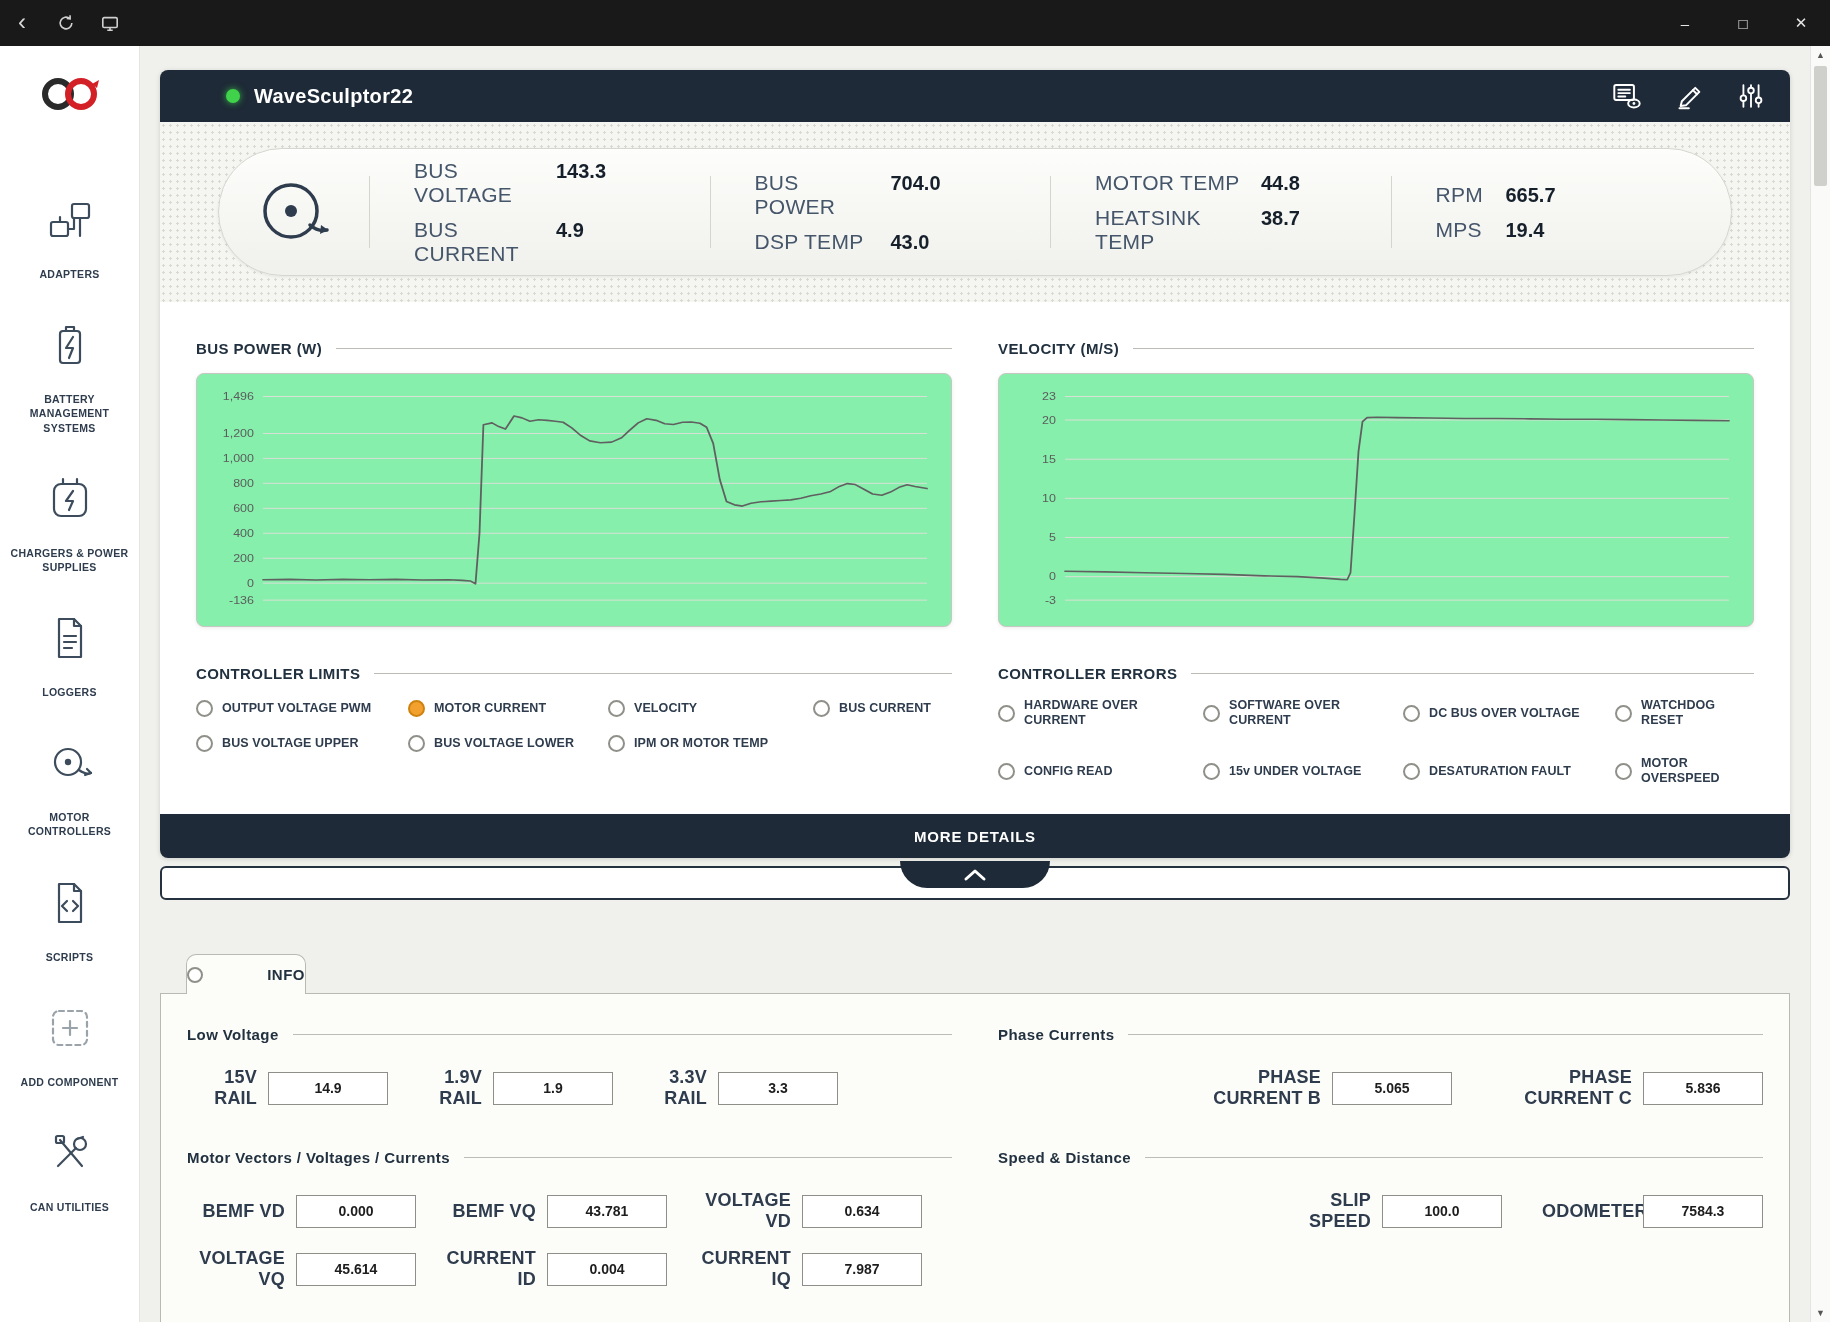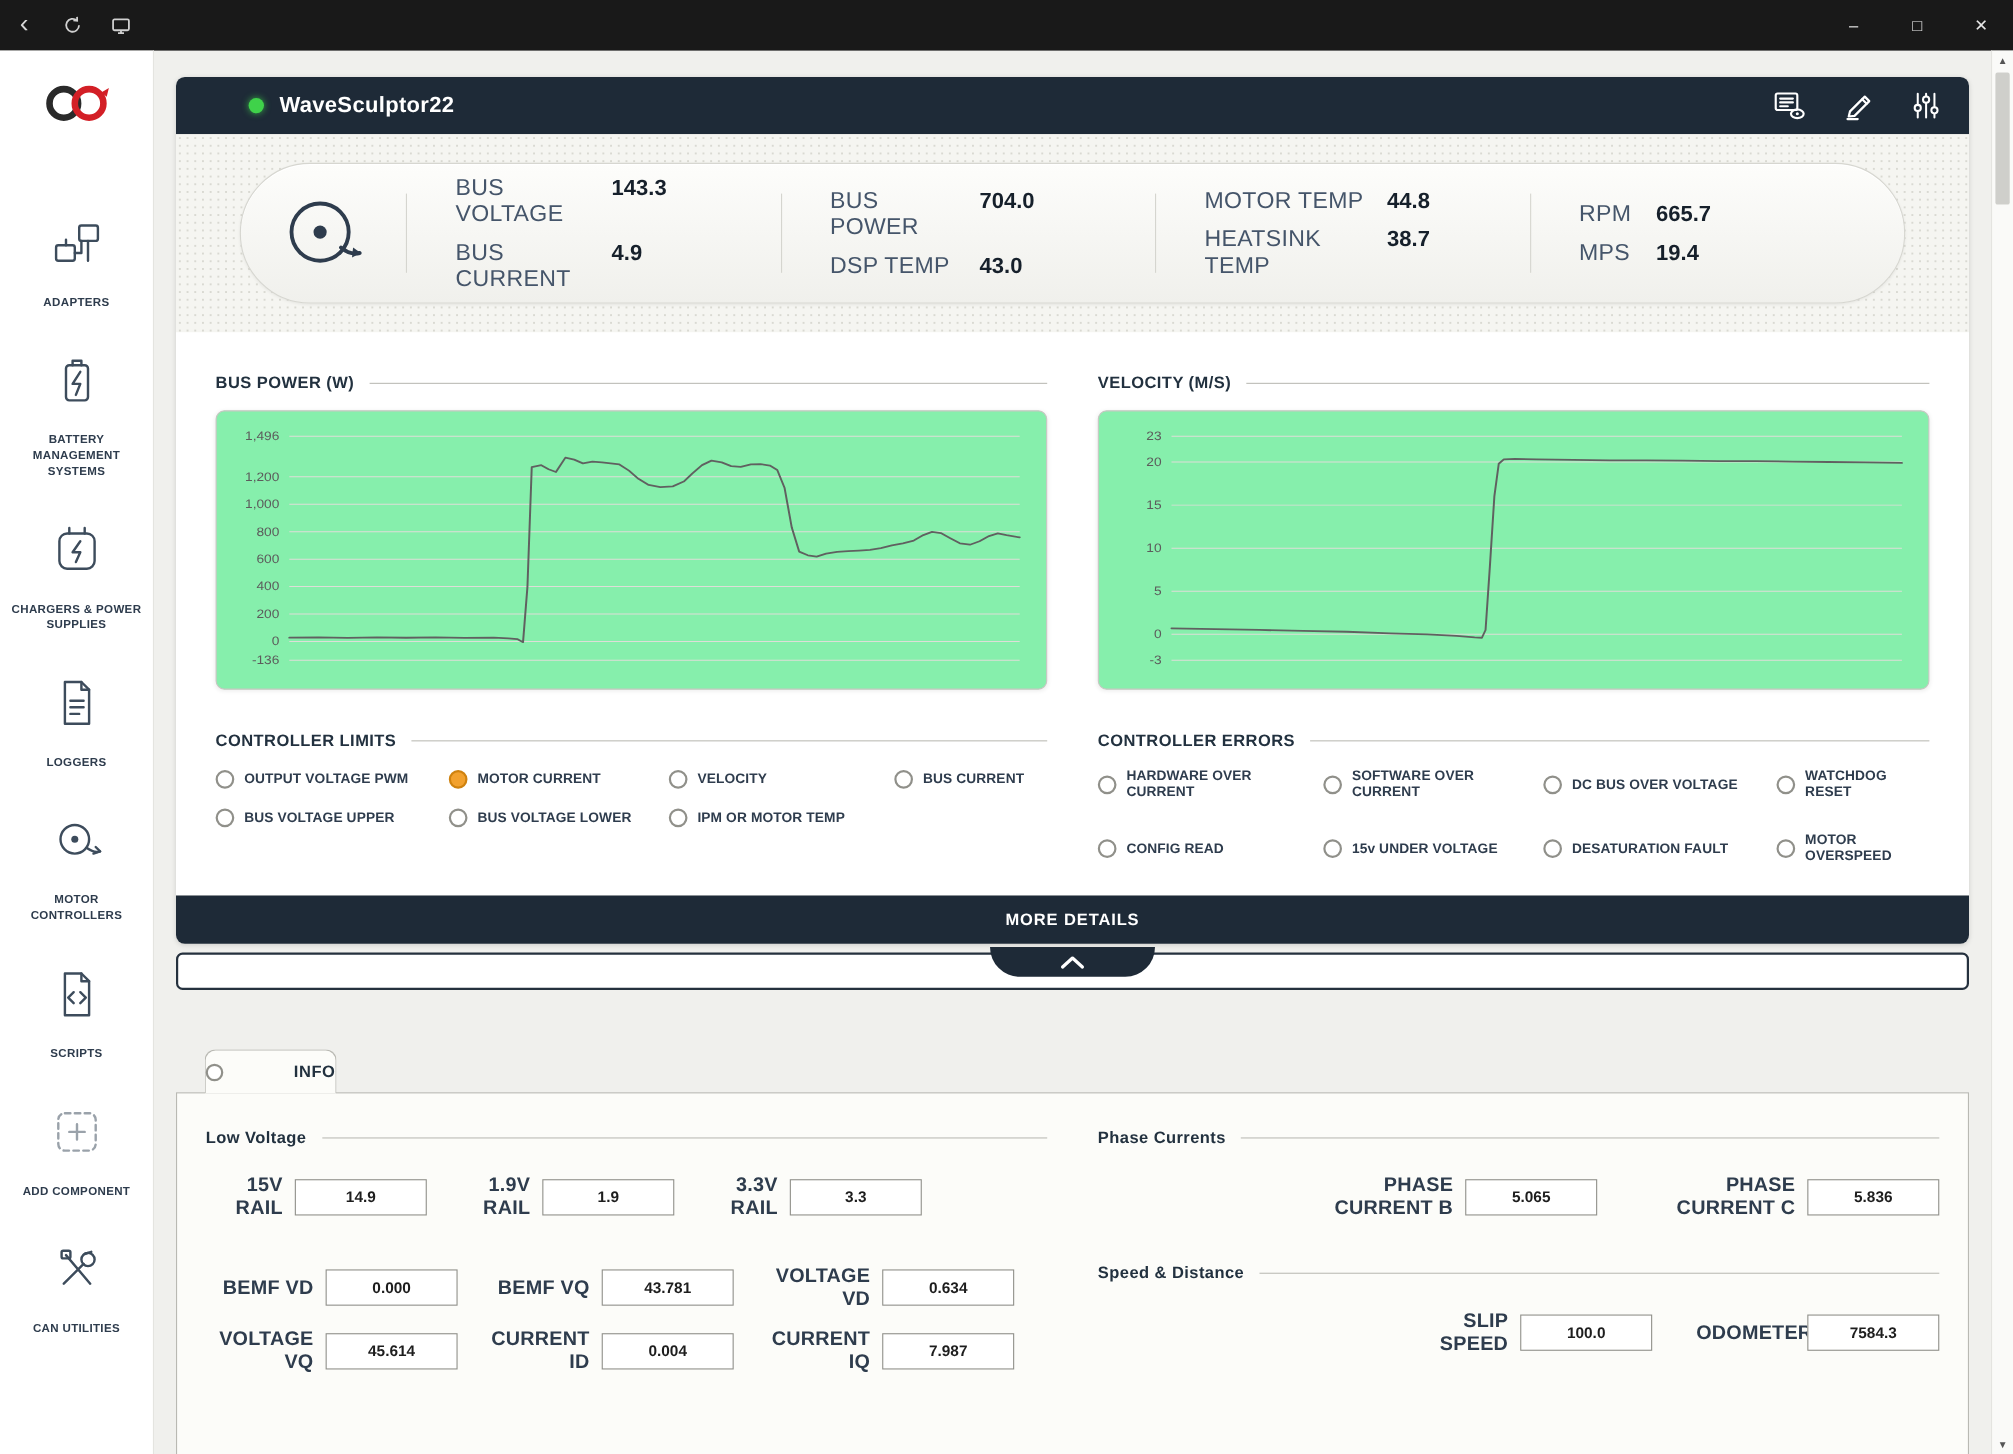--- a/index.html
+++ b/index.html
@@ -469,20 +469,24 @@
                 <input class="fval" readonly="" value="1.9" style="">
               </div>
             <div class="field">
                 <span class="flabel fw70">3.3V RAIL</span>
                 <input class="fval" readonly="" value="3.3" style="">
               </div>
           </div>
         </div>
 
         <div class="group2">
+          <div class="sec-title-row" style="margin-bottom:0;">
+            <span class="sec-title">Motor Vectors / Voltages / Currents</span>
+            <span class="sec-line"></span>
+          </div>
           <div class="frow">
             <div class="field">
                 <span class="flabel fw98">BEMF VD</span>
                 <input class="fval" readonly="" value="0.000" style="">
               </div>
             <div class="field">
                 <span class="flabel fw96">BEMF VQ</span>
                 <input class="fval" readonly="" value="43.781" style="">
               </div>
             <div class="field">

